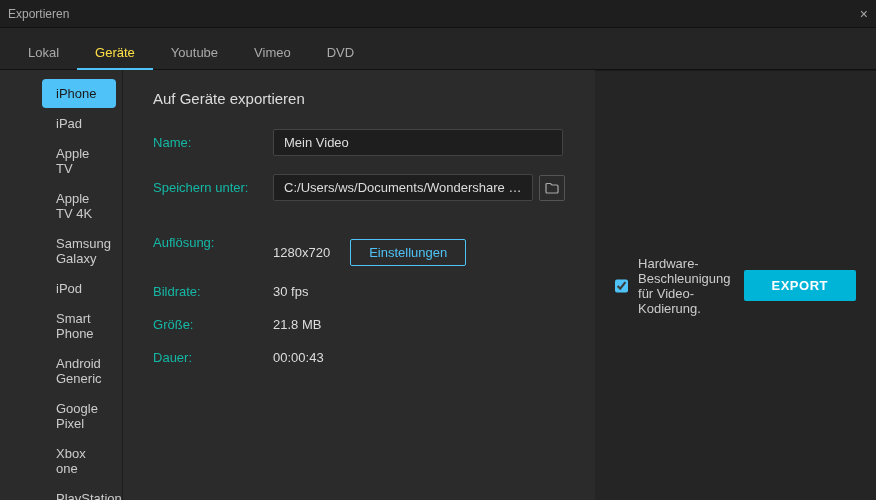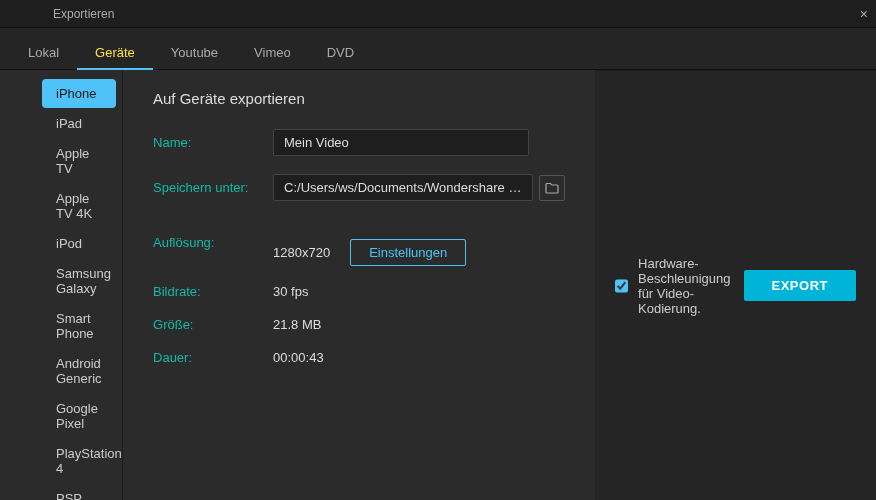--- a/index.html
+++ b/index.html
@@ -18,21 +18,20 @@
       height: 28px;
       display: flex;
       align-items: center;
       justify-content: space-between;
       padding: 0 8px;
       border-bottom: 1px solid #111;
     }
     .title-bar-title {
       font-size: 12px;
       color: #aaa;
-      margin-left: 45px;
     }
     .title-bar-close {
       color: #aaa;
       font-size: 14px;
       cursor: pointer;
       background: none;
       border: none;
       line-height: 1;
     }
 
@@ -113,21 +112,21 @@
       font-size: 13px;
       flex: 1;
     }
 
     .text-input {
       background: #1e1e1e;
       border: 1px solid #444;
       color: #ddd;
       padding: 5px 10px;
       font-size: 13px;
-      width: 256px;
+      width: 290px;
       outline: none;
       border-radius: 2px;
     }
 
     .path-row {
       display: flex;
       align-items: center;
       gap: 6px;
     }
     .path-input {
@@ -221,25 +220,26 @@
   <div class="tab">DVD</div>
 </div>
 
 <div class="main-content">
 
   <div class="sidebar">
     <div class="sidebar-item active">iPhone</div>
     <div class="sidebar-item">iPad</div>
     <div class="sidebar-item">Apple TV</div>
     <div class="sidebar-item">Apple TV 4K</div>
+    <div class="sidebar-item">Samsung Galaxy</div>
     <div class="sidebar-item">iPod</div>
-    <div class="sidebar-item">Samsung Galaxy</div>
     <div class="sidebar-item">Smart Phone</div>
     <div class="sidebar-item">Android Generic</div>
     <div class="sidebar-item">Google Pixel</div>
+    <div class="sidebar-item">Xbox one</div>
     <div class="sidebar-item">PlayStation 4</div>
     <div class="sidebar-item">PSP</div>
     <div class="sidebar-item">Smart TV</div>
   </div>
 
   <div style="flex:1; display:flex; flex-direction:row;">
     <div class="panel">
       <div class="panel-title">Auf Geräte exportieren</div>
 
       <div class="form-row">

